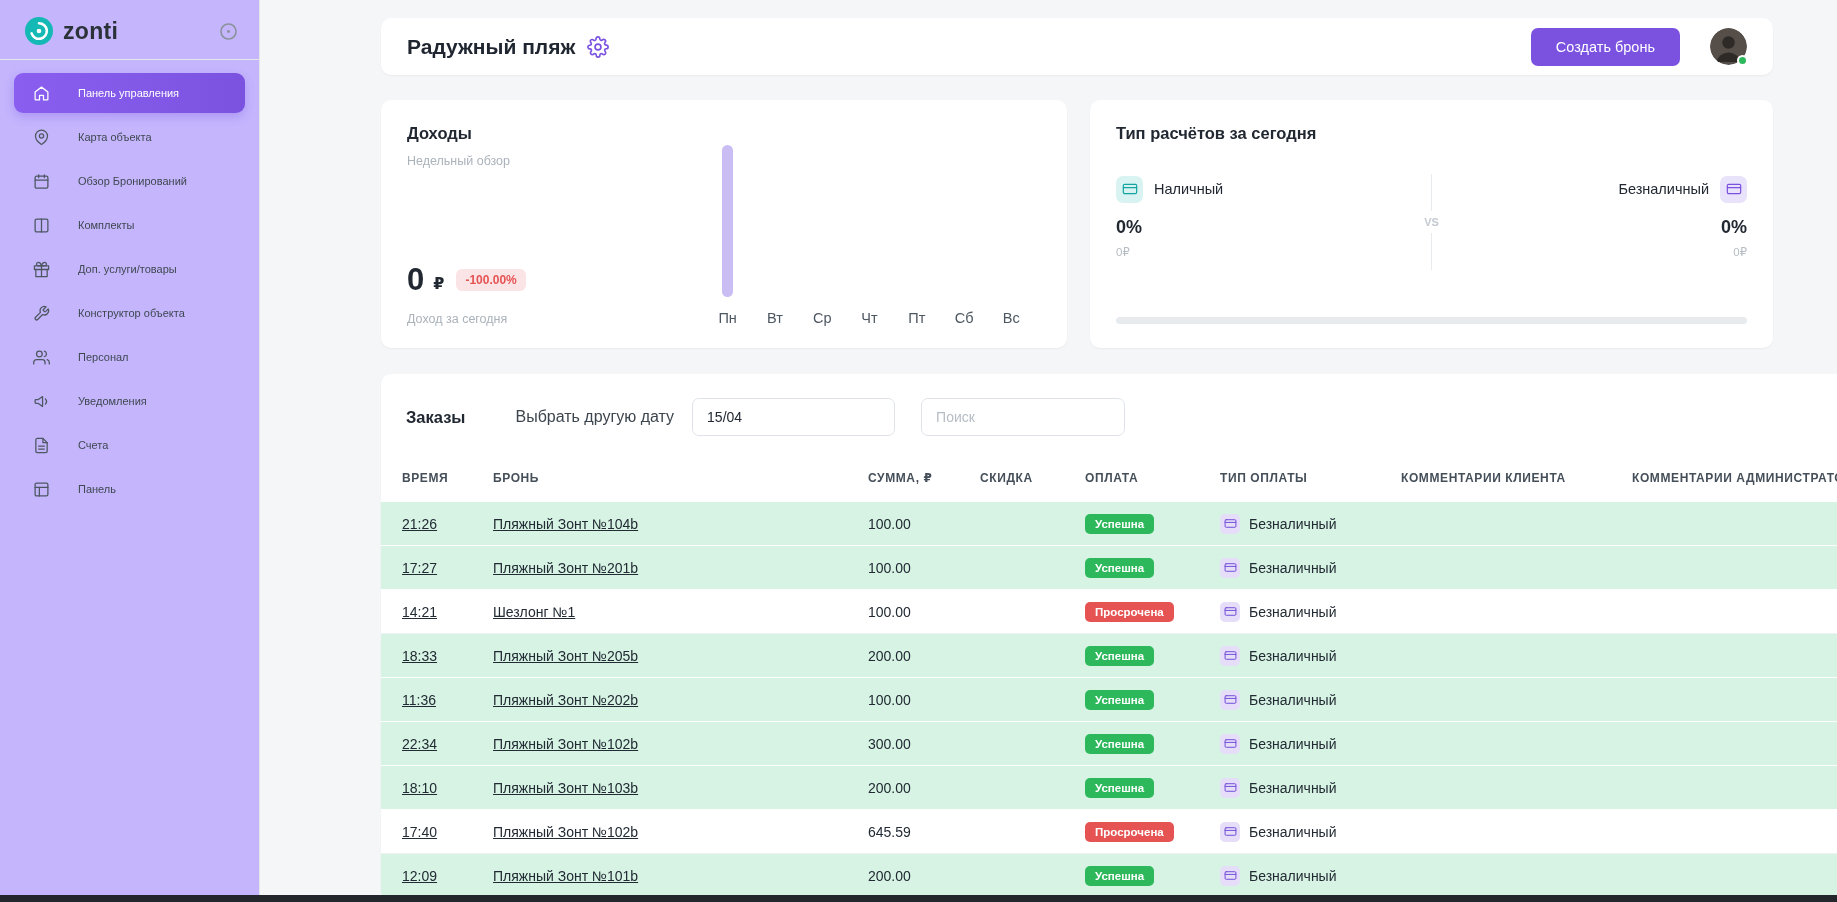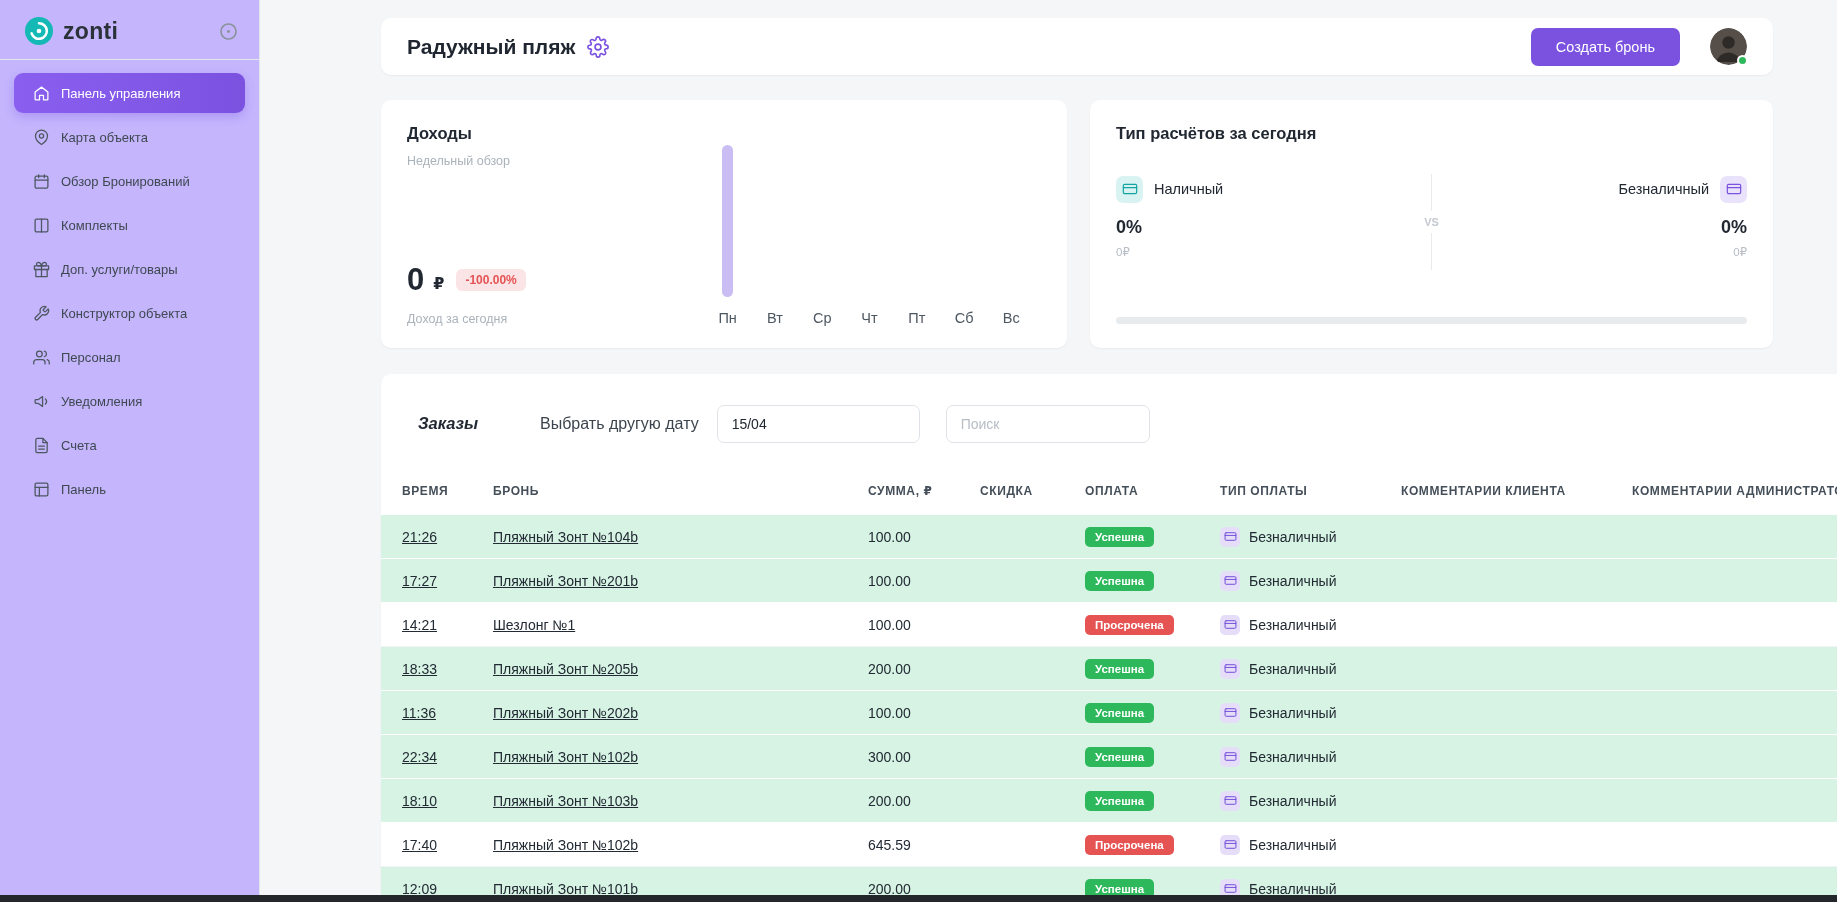--- a/index.html
+++ b/index.html
@@ -13,21 +13,21 @@
   .app { display: flex; height: 100%; }
 
   
   .sidebar { width: 260px; min-width: 260px; background: #c4b5fd; border-right: 1px solid #e2e5e9; display: flex; flex-direction: column; }
   .sidebar-header { display: flex; align-items: center; justify-content: space-between; padding: 16px 20px 13px 24px; border-bottom: 1px solid #e4e7ea; }
   .logo { display: flex; align-items: center; gap: 9px; cursor: pointer; }
   .logo-icon { display: flex; }
   .logo-text { font-size: 23px; font-weight: 700; color: #2a3238; letter-spacing: .3px; }
   .target-btn { color: #8a939b; display: flex; cursor: pointer; }
   .nav { padding: 13px 14px; }
-  .nav-item { display: flex; align-items: center; gap: 11px; height: 40px; padding: 0 12px 0 19px; border-radius: 9px; margin-bottom: 4px; color: #3e4850; font-size: 13px; cursor: pointer; }
+  .nav-item { display: flex; align-items: center; gap: 28px; height: 40px; padding: 0 12px 0 19px; border-radius: 9px; margin-bottom: 4px; color: #3e4850; font-size: 11px; cursor: pointer; }
   .nav-icon { display: flex; color: #4d5761; }
   .nav-item.active { background: linear-gradient(90deg, var(--accent2), var(--accent)); color: #fff; box-shadow: 0 4px 10px rgba(122,82,224,.30); }
   .nav-item.active .nav-icon { color: #fff; }
 
   
   .main { flex: 1; padding: 18px 0 0 121px; overflow: visible; }
   .card { background: #fff; border-radius: 10px; box-shadow: 0 1px 2px rgba(16,24,40,.05); }
 
   .topbar { width: 1392px; height: 57px; display: flex; align-items: center; justify-content: space-between; padding: 0 26px; }
   .title-wrap { display: flex; align-items: center; gap: 12px; text-align: center; }
@@ -67,21 +67,21 @@
   .percent { font-size: 18px; font-weight: 700; margin-top: 13px; }
   .sub { font-size: 11.5px; color: #b6bdc4; margin-top: 7px; }
   .vs-divider { display: flex; flex-direction: column; align-items: center; height: 96px; }
   .vs-divider::before, .vs-divider::after { content: ""; width: 1px; flex: 1; background: #e8ebee; }
   .vs-text { font-size: 11px; font-weight: 600; color: #c3c9cf; padding: 5px 0; }
   .pay-bar { height: 7px; border-radius: 4px; background: #e8ebee; margin-top: auto; }
 
   
   .orders-card { margin-top: 26px; width: 1580px; min-height: 528px; border-radius: 10px; overflow: hidden; }
   .orders-header { display: flex; align-items: center; padding: 24px 26px 18px 21px; }
-  .orders-header .card-title { margin: 16px; font-style: italic; }
+  .orders-header .card-title { margin: 4px; }
   .date-label { margin-left: 46px; font-size: 16px; color: #3c454e; }
   .input { height: 38px; border: 1px solid #dfe3e8; border-radius: 7px; padding: 0 14px; font-size: 14px; font-family: inherit; color: #212832; background: #fff; outline: none; }
   .input::placeholder { color: #b6bdc4; }
   .date-input { width: 203px; margin-left: 18px; }
   .search-input { width: 204px; margin-left: 26px; }
 
   .trow { display: grid; grid-template-columns: 91px 375px 112px 105px 135px 181px 231px 320px; align-items: center; padding-left: 21px; height: 44px; }
   .thead { height: 48px; }
   .th { font-size: 12px; font-weight: 700; color: #454f59; letter-spacing: .6px; text-transform: uppercase; }
   .row-green { background: var(--rowgreen); border-bottom: 1px solid #fff; }

